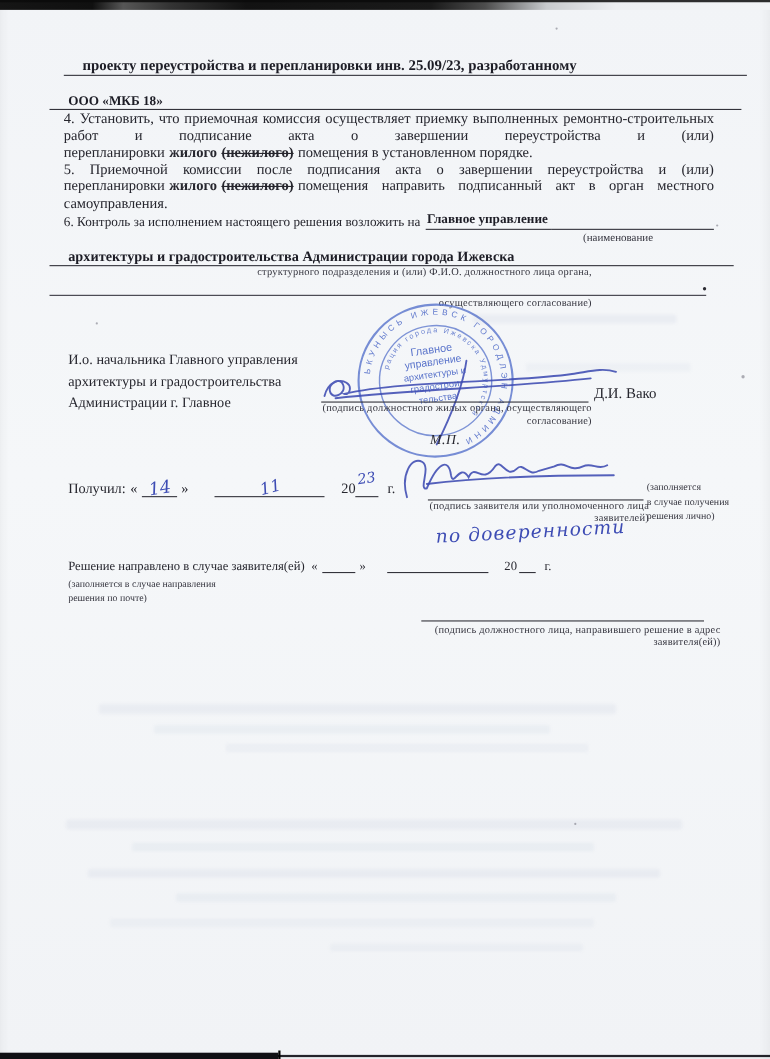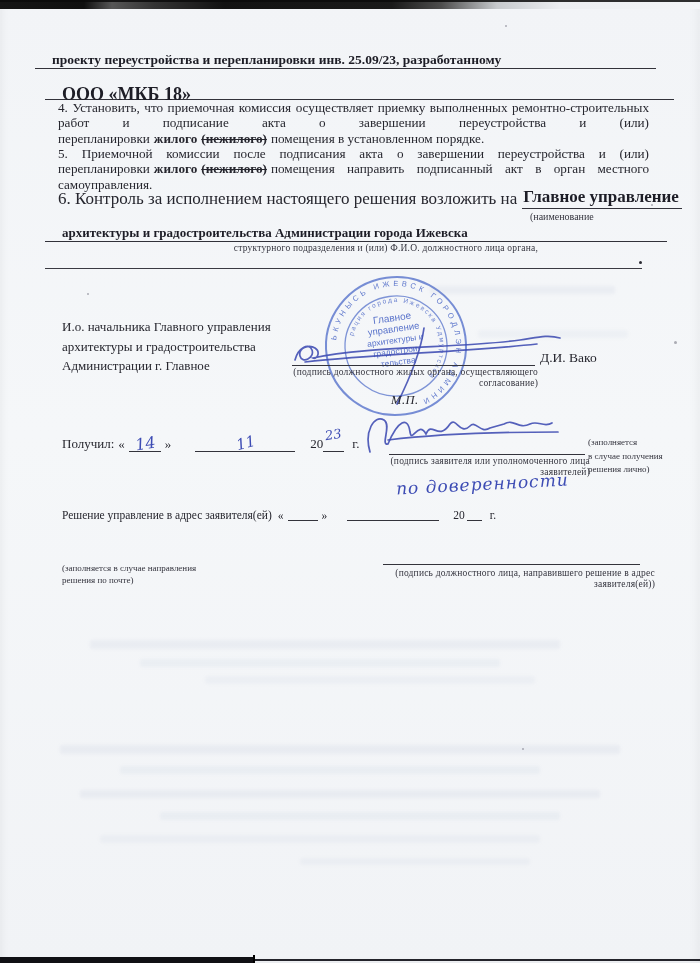--- a/index.html
+++ b/index.html
@@ -18,26 +18,26 @@
   .scan-bottom-block{position:absolute;left:0;bottom:0;width:253px;height:6px;background:#101014;}
   .scan-bottom-tick{position:absolute;left:253px;bottom:0;width:2px;height:8px;background:#000;}
   
   .u{border-bottom:1.6px solid #32323a;}
   .cap{font-size:9.5px;color:#34343e;letter-spacing:.2px;}
   .center{text-align:right;}
   .bold{font-weight:bold;}
   .strike{font-weight:bold;text-decoration:line-through;text-decoration-thickness:1.4px;}
   .gap-l{margin-left:4px;}
   
-  .l-heading{top:52px;left:35px;width:604px;height:16px;padding-left:17px;font-size:13.5px;font-weight:bold;color:#1d1d26;white-space:nowrap;}
+  .l-heading{top:52px;left:58px;width:604px;height:16px;padding-left:17px;font-size:13.5px;font-weight:bold;color:#1d1d26;white-space:nowrap;}
   .l-capworks{top:71px;left:118px;font-size:10px;color:#3c3c46;white-space:nowrap;}
-  .l-company{top:84px;left:45px;width:612px;height:15px;padding-left:17px;font-size:18px;font-weight:bold;color:#1d1d26;}
+  .l-company{top:84px;left:45px;width:612px;height:15px;padding-left:17px;font-size:12px;font-weight:bold;color:#1d1d26;}
   .para{left:58px;width:591px;font-size:13.2px;line-height:15.4px;text-align:justify;}
   .para4{top:100px;} .para5{top:146px;}
-  .para6{top:191px;left:58px;width:591px;height:18px;display:flex;align-items:flex-end;font-size:17px;white-space:nowrap;}
+  .para6{top:191px;left:58px;width:591px;height:18px;display:flex;align-items:flex-end;font-size:12px;white-space:nowrap;}
   .p6-bold{font-weight:bold;color:#1d1d26;border-bottom:1.6px solid #32323a;margin-left:5px;padding:0 3px 1px 1px;}
   .p6-trail{flex:1;border-bottom:1.6px solid #32323a;height:10px;}
   .l-naimen{top:211px;left:530px;font-size:10px;color:#34343e;}
   .l-assignee2{top:225px;left:45px;width:605px;height:16px;padding-left:17px;font-size:13px;font-weight:bold;color:#1d1d26;white-space:nowrap;}
   .l-capstruct{top:243px;left:58px;width:480px;}
   .l-emptyline{top:254px;left:45px;width:597px;height:14px;border-bottom:1.5px solid #3a3a42;}
   .l-dot{top:261px;left:639px;width:3px;height:3px;background:#2a2a32;border-radius:50%;}
   .l-capagree{top:271px;left:58px;width:480px;}
   .signer{top:317px;left:62px;font-size:13px;line-height:19.7px;color:#26262e;}
   .l-offline{top:351px;left:292px;width:243px;height:14px;border-bottom:1.4px solid #33333b;}
@@ -52,21 +52,21 @@
   .hand-day{display:inline-block;font-size:16px;transform:rotate(-9deg) translateY(1px);}
   .hand-month{display:inline-block;font-size:15px;transform:rotate(-14deg) translateY(1px);}
   .hand-year{display:inline-block;font-size:13px;transform:rotate(-9deg) translateY(-6px);}
   .l-appline{top:441px;left:389px;width:196px;height:13px;border-bottom:1.4px solid #33333b;}
   .l-capapp{top:456px;left:384px;width:206px;line-height:11px;}
   .note-right{top:436px;left:588px;font-size:9px;color:#34343e;line-height:13.6px;white-space:nowrap;}
   .hand-note{top:474px;left:396px;font-size:17px;letter-spacing:1px;transform:rotate(-3deg);white-space:nowrap;}
   
   .sent{top:504px;left:62px;height:17px;display:flex;align-items:flex-end;font-size:11.5px;white-space:nowrap;}
   .sent .blank{height:15px;}
-  .l-capsent{top:526px;left:62px;font-size:9px;color:#34343e;line-height:11.5px;margin-top:37px;}
+  .l-capsent{top:526px;left:62px;font-size:9px;color:#34343e;line-height:11.5px;}
   .l-bottomline{top:551px;left:383px;width:257px;height:13px;border-bottom:1.4px solid #33333b;}
   .l-capbottom{top:568px;left:368px;width:287px;line-height:11px;}
   
   .stamp{top:272px;left:316px;}
   .stamp .ring{fill:none;stroke:#4c69c8;}
   .stamp text{fill:#4a66c6;font-family:"Liberation Sans","DejaVu Sans",sans-serif;}
   .ring-text-o{font-size:7.6px;letter-spacing:3.4px;opacity:.85;}
   .ring-text-i{font-size:6.6px;letter-spacing:1.8px;opacity:.8;}
   .ctr{text-anchor:middle;opacity:.9;}
   .sig{fill:none;stroke:#3e4bb2;stroke-width:1.7;stroke-linecap:round;opacity:.88;}
@@ -94,20 +94,21 @@
   <div class="abs para6">
     <span>6. Контроль за исполнением настоящего решения возложить на</span>
     <span class="p6-bold">Главное управление</span>
     <span class="p6-trail"></span>
   </div>
   <div class="abs l-naimen">(наименование</div>
   <div class="abs l-assignee2 u"><span>архитектуры и градостроительства Администрации города Ижевска</span></div>
   <div class="abs cap center l-capstruct">структурного подразделения и (или) Ф.И.О. должностного лица органа,</div>
   <div class="abs l-emptyline"></div>
   <div class="abs l-dot"></div>
+  <div class="abs cap center l-capagree">осуществляющего согласование)</div>
 
   <svg class="abs stamp" width="160" height="148" viewBox="0 0 160 148">
     <g transform="rotate(-8 80 74)">
       <ellipse class="ring" cx="80" cy="74" rx="70" ry="69" stroke-width="2" opacity="0.75"></ellipse>
       <ellipse class="ring" cx="80" cy="74" rx="51" ry="50" stroke-width="1.3" opacity="0.7"></ellipse>
       <defs>
         <path id="arc-o" d="M 20,74 A 60,60 0 1 1 140,74 A 60,60 0 1 1 20,74"></path>
         <path id="arc-i" d="M 36,74 A 44,44 0 1 1 124,74 A 44,44 0 1 1 36,74"></path>
       </defs>
       <text class="ring-text-o"><textPath href="#arc-o" startOffset="14">ЬКУНЫСЬ ИЖЕВСК ГОРОДЛЭН АДМИНИ</textPath></text>
@@ -158,21 +159,21 @@
     <div>(заполняется</div>
     <div>в случае получения</div>
     <div>решения лично)</div>
   </div>
 
   <div class="abs cap center l-capapp">(подпись заявителя или уполномоченного лица заявителей)</div>
 
   <div class="abs hand hand-note">по доверенности</div>
 
   <div class="abs sent">
-    <span>Решение управление в адрес заявителя(ей)</span>
+    <span>Решение направлено в случае заявителя(ей)</span>
     <span class="q" style="margin-left:6px;">«</span>
     <span class="blank" style="width:30px;"></span>
     <span class="q">»</span>
     <span class="blank" style="width:92px;margin-left:16px;"></span>
     <span style="margin-left:14px;">20</span>
     <span class="blank" style="width:15px;margin:0 2px;"></span>
     <span style="margin-left:6px;">г.</span>
   </div>
 
   <div class="abs l-capsent">

